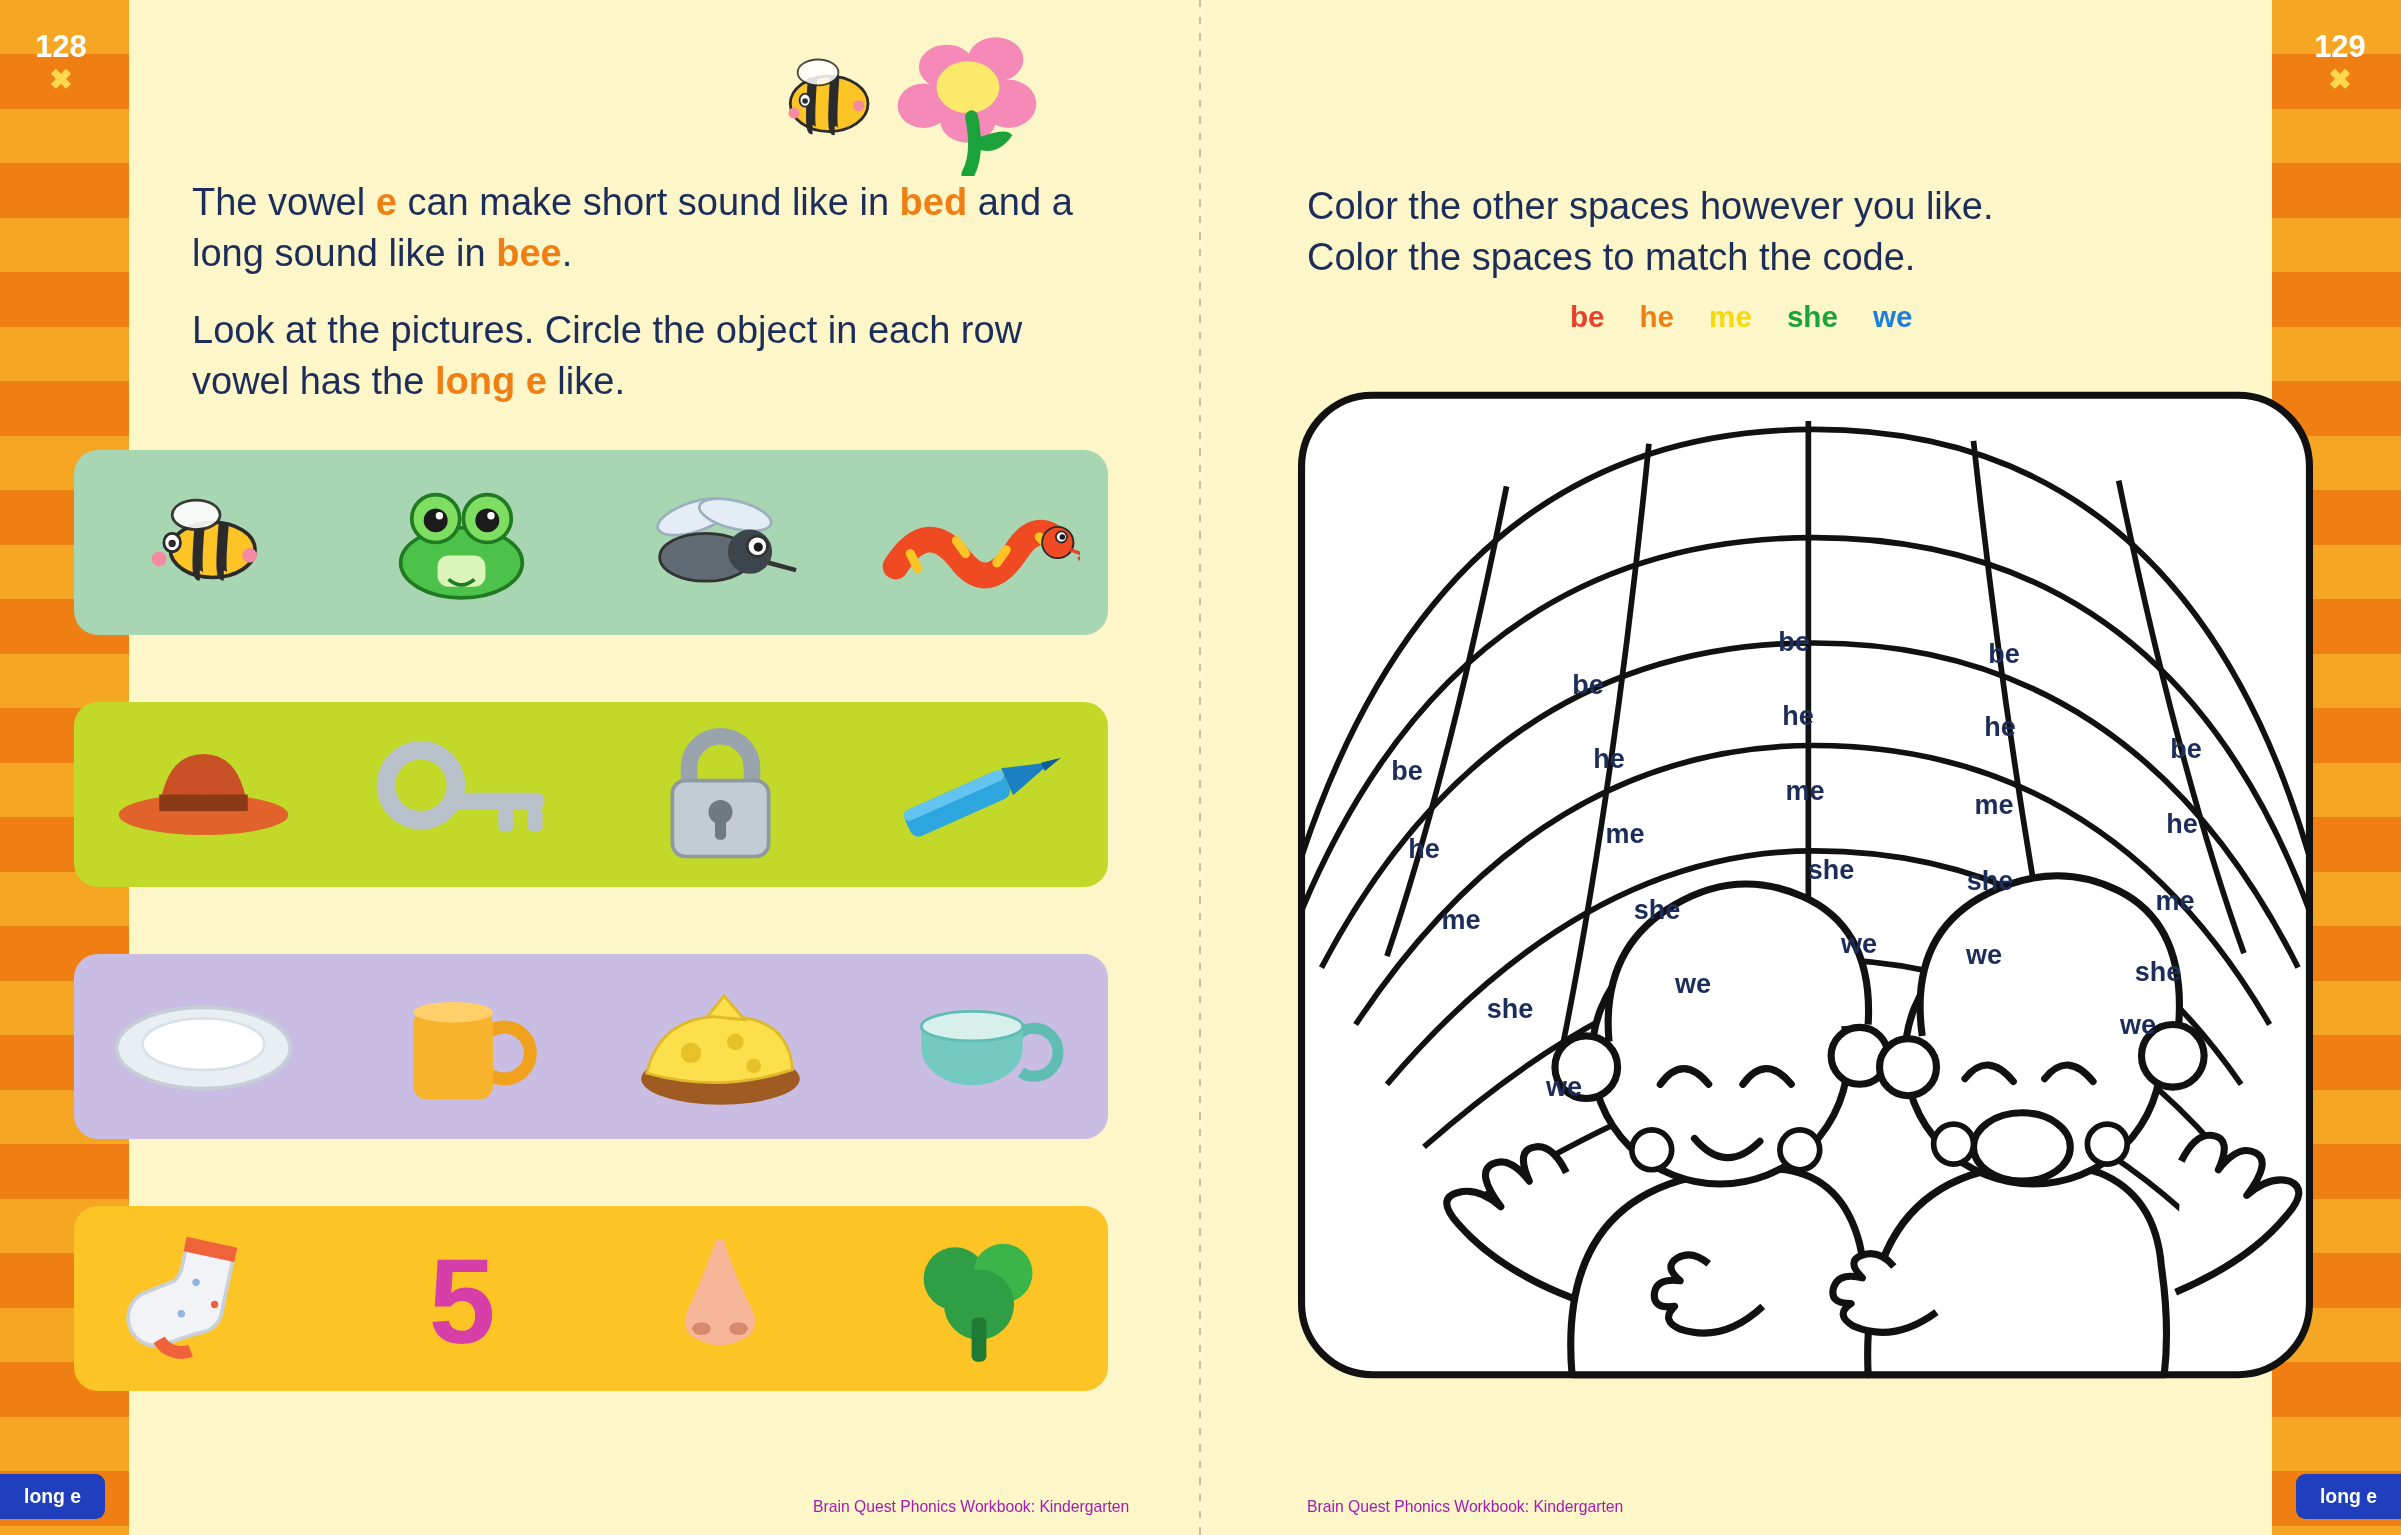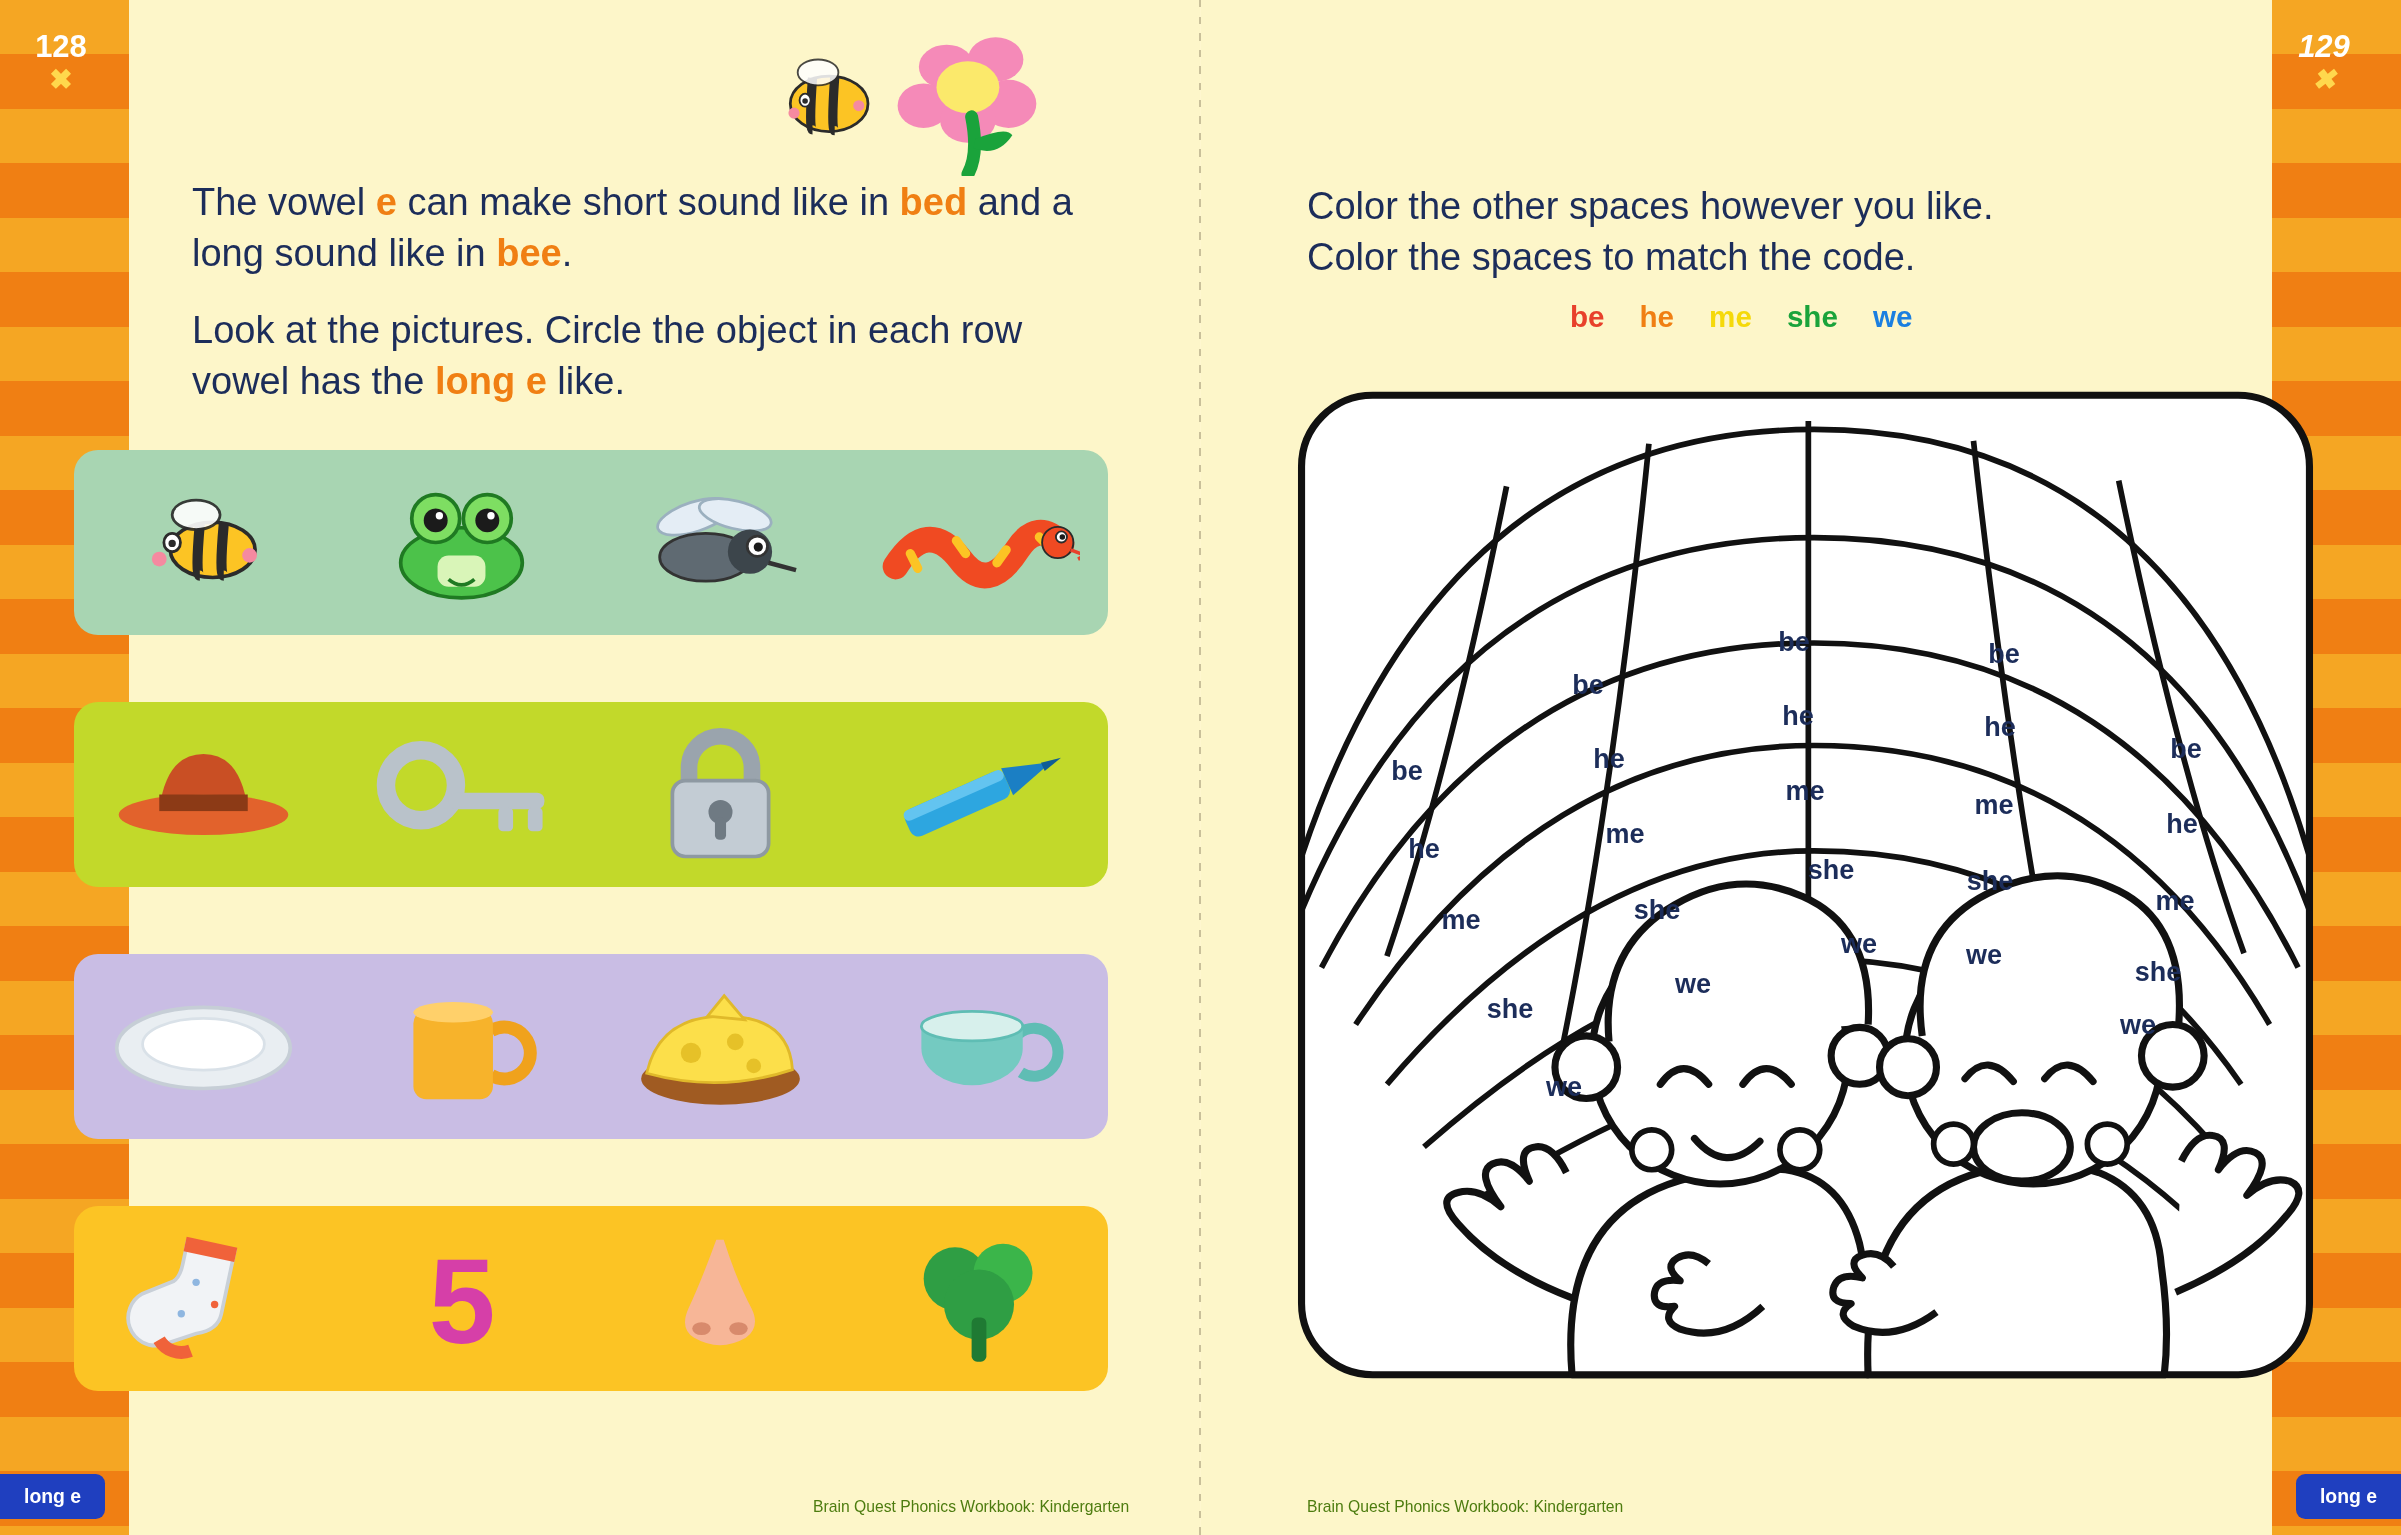--- a/index.html
+++ b/index.html
@@ -35,21 +35,21 @@
   }
 
   
   .pagenum{
     position:absolute;top:31px;color:#fff;font-size:31px;font-weight:bold;
     text-align:center;width:74px;
   }
   .pagenum .num{display:block;line-height:1;}
   .pagenum .mark{display:block;font-size:28px;color:#ffd84d;line-height:1;margin-top:3.7px;}
   .pagenum-left{left:24px;}
-  .pagenum-right{right:40px;font-style:italic;}
+  .pagenum-right{right:24px;}
 
   h1.title{
     position:absolute;margin:0;
     font-size:61px;font-weight:bold;color:#1aa33b;
     letter-spacing:-0.5px;
   }
   .title-left{left:199px;top:48px;}
   .title-right{left:1310px;top:48px;}
 
   .body-text{
@@ -76,21 +76,21 @@
   .row1{top:450px;background:#a8d5b2;}
   .row2{top:702px;background:#c2d92a;}
   .row3{top:954px;background:#c9bde4;}
   .row4{top:1206px;background:#fcc424;}
 
   
   .header-art{position:absolute;left:757px;top:28px;width:333px;height:148px;}
 
   
   .footer-credit{
-    position:absolute;bottom:20.3px;font-size:15.7px;color:#4d7c0f;
+    position:absolute;bottom:20.3px;font-size:15.7px;color:#a21caf;
   }
   .fc-left{left:813px;}
   .fc-right{left:1307px;}
 
   .tab{
     position:absolute;bottom:16.6px;background:#1f3fbf;color:#fff;
     font-size:19.4px;font-weight:bold;padding:11px 24px;
   }
   .tab-left{left:0px;border-radius:0 9.2px 9.2px 0;}
   .tab-right{right:0px;border-radius:9.2px 0 0 9.2px;}

